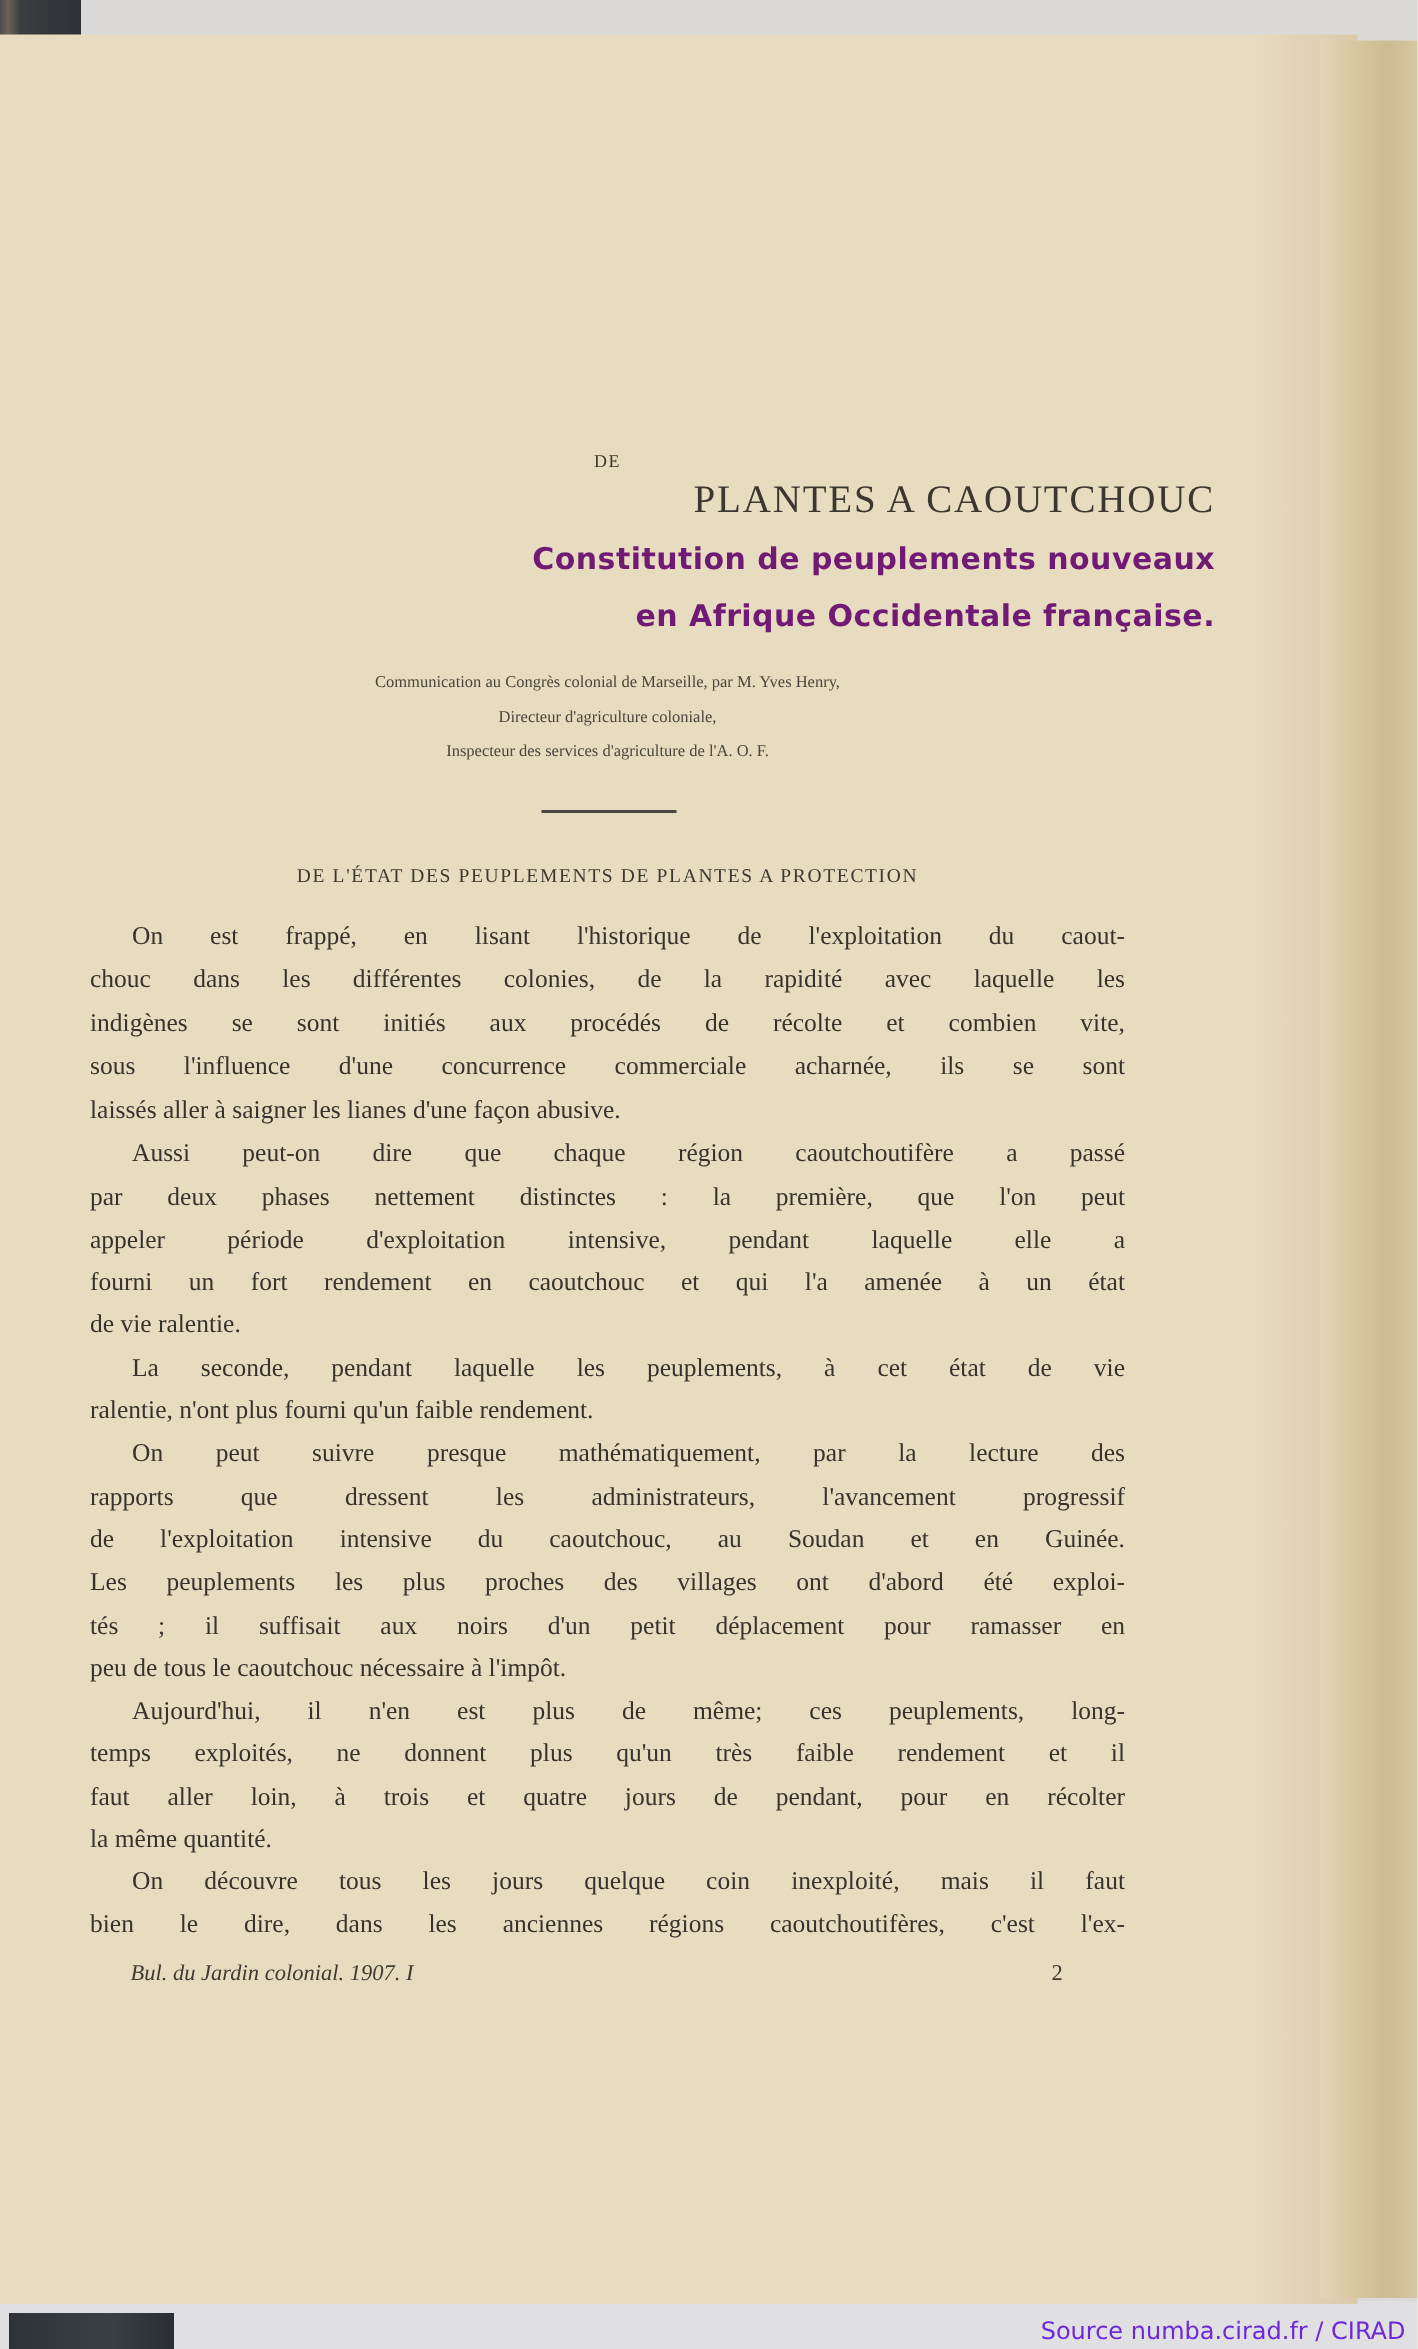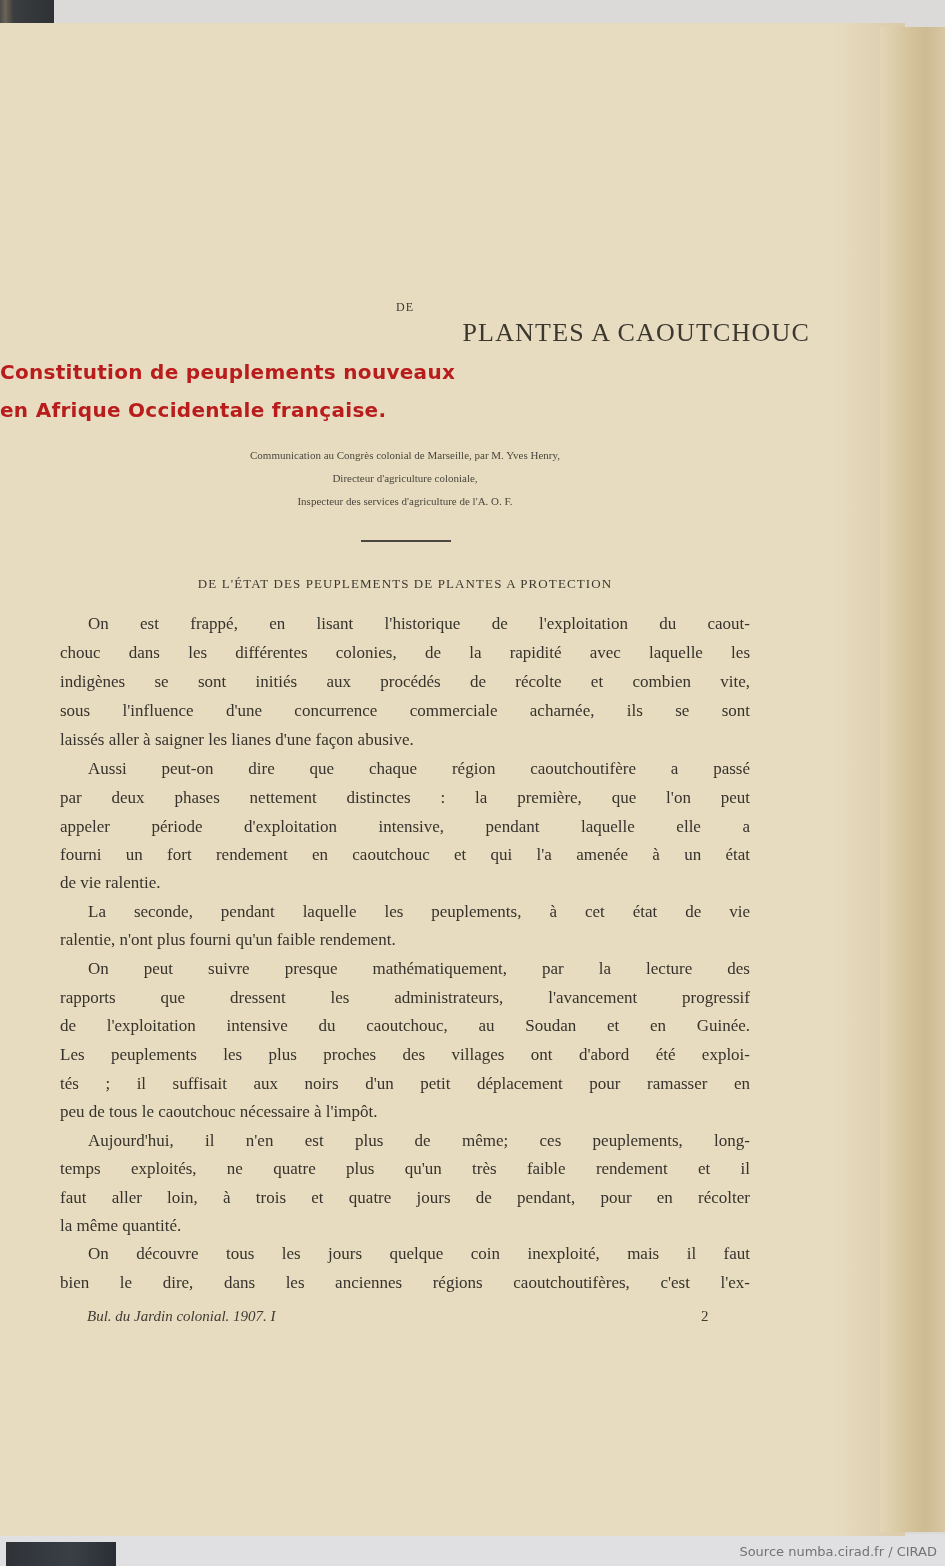--- a/index.html
+++ b/index.html
@@ -44,23 +44,23 @@
   }
   .title-de {
     position: absolute; left: 0; width: 810px; top: 300px; text-align: center;
     font-size: 12px; letter-spacing: 1px; color: #3c3830;
   }
   .title-2 {
     position: absolute; left: 0; width: 810px; top: 318px; text-align: right;
     font-size: 26px; letter-spacing: 1.2px; color: #3c3830;
   }
   .subtitle {
-    position: absolute; left: 0; width: 810px; text-align: left;
+    position: absolute; left: 0; width: 810px; text-align: right;
     font-family: "DejaVu Sans", "Liberation Sans", sans-serif; font-weight: bold;
-    font-size: 20px; color: #b91c1c; letter-spacing: 0.3px;
+    font-size: 20px; color: #701a75; letter-spacing: 0.3px;
   }
   .subtitle.s1 { top: 360px; }
   .subtitle.s2 { top: 398px; }
   .byline {
     position: absolute; left: 0; width: 810px; text-align: center;
     font-size: 11px; color: #4a463d;
   }
   .byline.b1 { top: 449px; }
   .byline.b2 { top: 472px; }
   .byline.b3 { top: 495px; }
@@ -83,21 +83,21 @@
     position: absolute; left: 87px; top: 1308px;
     font-style: italic; font-size: 15px; color: #3f3b33;
   }
   .footer-right {
     position: absolute; left: 701px; top: 1308px;
     font-size: 15px; color: #3f3b33;
   }
   .source-credit {
     position: absolute; right: 8px; top: 1544px;
     font-family: "DejaVu Sans", "Liberation Sans", sans-serif;
-    font-size: 13px; color: #737373;
+    font-size: 16px; color: #6d28d9;
   }
 </style>
 </head>
 <body>
 
 <div class="scan-bg"></div>
 <div class="binding-top"></div>
 <div class="bottom-gray"></div>
 <div class="binding-bottom"></div>
 <div class="paper"></div>
@@ -134,21 +134,21 @@
     <div class="body-line last" style="top:930px">ralentie, n'ont plus fourni qu'un faible rendement.</div>
 
     <div class="body-line indent" style="top:959px">On peut suivre presque mathématiquement, par la lecture des</div>
     <div class="body-line" style="top:988px">rapports que dressent les administrateurs, l'avancement progressif</div>
     <div class="body-line" style="top:1016px">de l'exploitation intensive du caoutchouc, au Soudan et en Guinée.</div>
     <div class="body-line" style="top:1045px">Les peuplements les plus proches des villages ont d'abord été exploi-</div>
     <div class="body-line" style="top:1074px">tés ; il suffisait aux noirs d'un petit déplacement pour ramasser en</div>
     <div class="body-line last" style="top:1102px">peu de tous le caoutchouc nécessaire à l'impôt.</div>
 
     <div class="body-line indent" style="top:1131px">Aujourd'hui, il n'en est plus de même; ces peuplements, long-</div>
-    <div class="body-line" style="top:1159px">temps exploités, ne quatre plus qu'un très faible rendement et il</div>
+    <div class="body-line" style="top:1159px">temps exploités, ne donnent plus qu'un très faible rendement et il</div>
     <div class="body-line" style="top:1188px">faut aller loin, à trois et quatre jours de pendant, pour en récolter</div>
     <div class="body-line last" style="top:1216px">la même quantité.</div>
 
     <div class="body-line indent" style="top:1244px">On découvre tous les jours quelque coin inexploité, mais il faut</div>
     <div class="body-line" style="top:1273px">bien le dire, dans les anciennes régions caoutchoutifères, c'est l'ex-</div>
   </div>
 
   <div class="footer-left">Bul. du Jardin colonial. 1907. I</div>
   <div class="footer-right">2</div>
 </div>

